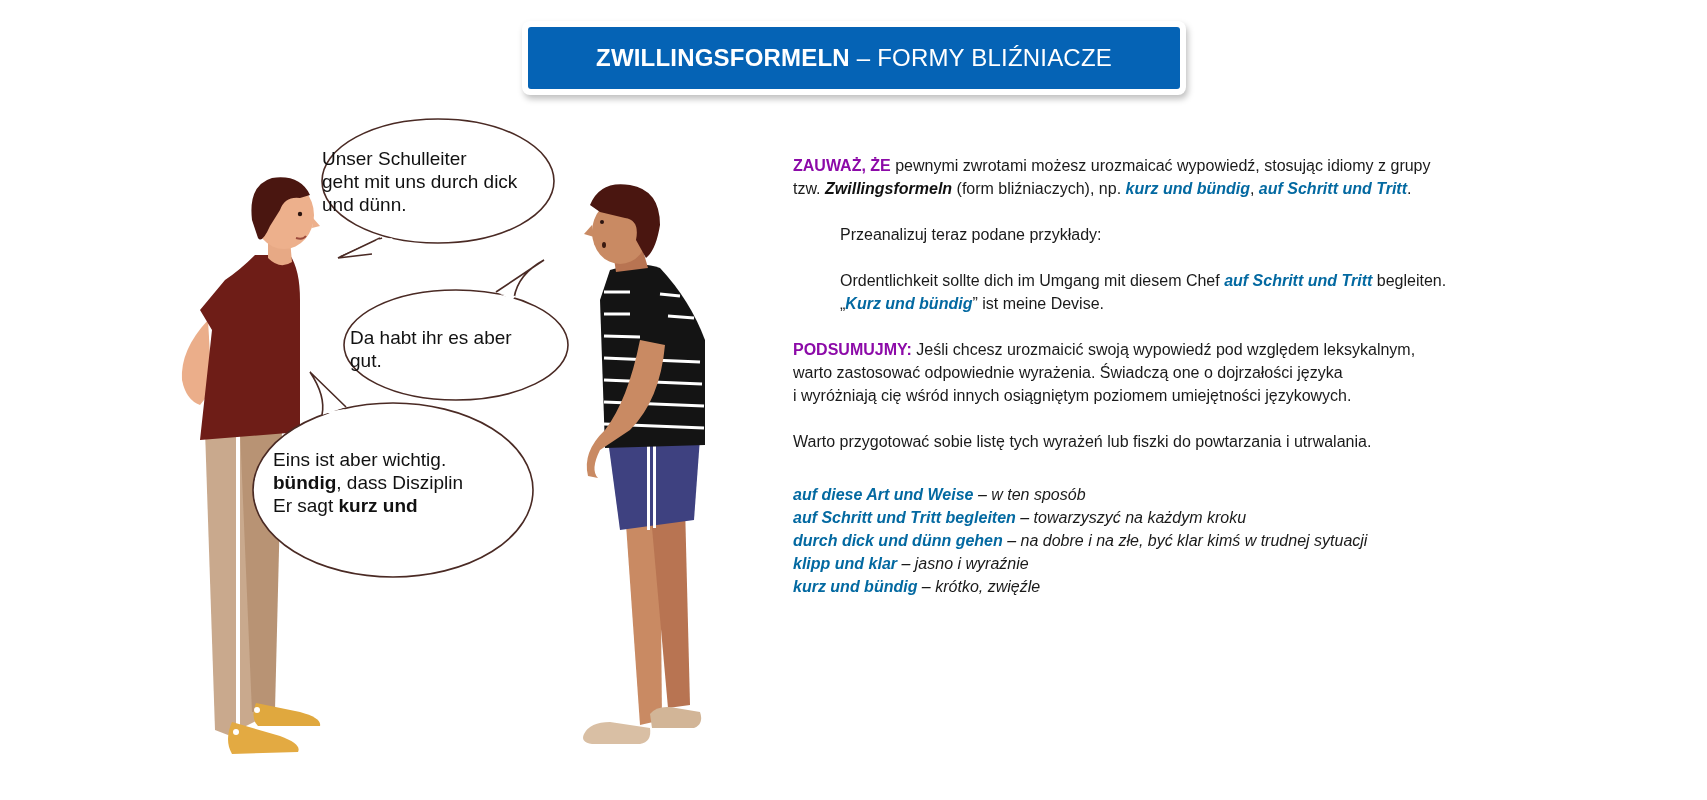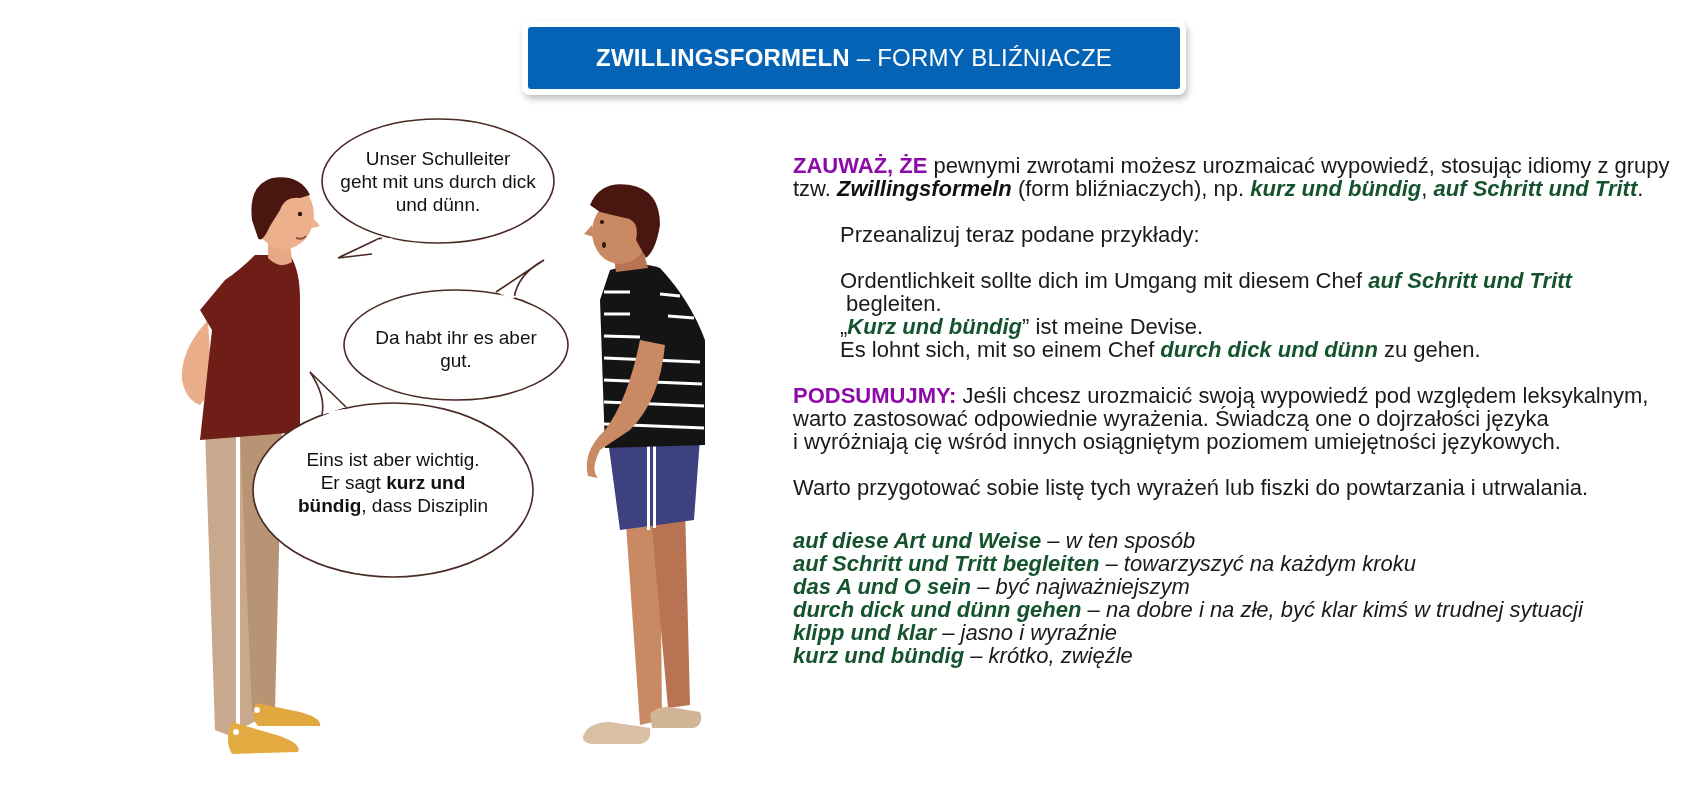--- a/index.html
+++ b/index.html
@@ -5,26 +5,26 @@
   html, body { margin:0; padding:0; }
   body { width:1707px; height:800px; background:#ffffff; position:relative; overflow:hidden;
          font-family:"Liberation Sans", "DejaVu Sans", sans-serif; color:#1a1a1a; }
   .title-wrap { position:absolute; left:522px; top:21px; width:664px; height:74px;
       background:#fff; border-radius:8px; box-shadow: 2px 4px 6px rgba(0,0,0,0.25); }
   .title-box { position:absolute; left:6px; top:6px; right:6px; bottom:6px; background:#0563B5;
       border-radius:3px; display:flex; align-items:center; justify-content:center;
       color:#fff; font-size:24px; letter-spacing:0.2px; }
   .title-box b { font-weight:bold; }
   .illus { position:absolute; left:0; top:0; width:760px; height:800px; }
-  .bubble-text { position:absolute; text-align:center; font-size:19px; line-height:23px; color:#111; }
+  .bubble-text { position:absolute; font-size:19px; line-height:23px; color:#111; }
   .bubble-text b { font-weight:bold; }
-  .content { position:absolute; left:793px; top:154px; width:880px; font-size:22px; line-height:23px; color:#1a1a1a; }
+  .content { position:absolute; left:793px; top:154px; width:880px; font-size:16px; line-height:23px; color:#1a1a1a; }
   .content p { margin:0; }
   .purple { color:#8C0AA8; font-weight:bold; }
-  .blue { color:#14532d; font-weight:bold; font-style:italic; }
+  .blue { color:#0369a1; font-weight:bold; font-style:italic; }
   .bi { font-weight:bold; font-style:italic; color:#111; }
   .indent { padding-left:47px; }
   .gap { height:23px; }
   .gap-s { height:7px; }
   .meaning { font-style:italic; }
 </style>
 </head>
 <body>
 
 <div class="title-wrap">
@@ -119,52 +119,48 @@
   <div>Unser Schulleiter</div>
   <div>geht mit uns durch dick</div>
   <div>und dünn.</div>
 </div>
 <div class="bubble-text" style="left:350px; top:326px; width:212px;">
   <div>Da habt ihr es aber</div>
   <div>gut.</div>
 </div>
 <div class="bubble-text" style="left:273px; top:448px; width:240px;">
   <div>Eins ist aber wichtig.</div>
+  <div><b>bündig</b><span>, dass Disziplin</span></div>
   <div><span style="white-space:pre">Er sagt </span><b>kurz und</b></div>
-  <div><b>bündig</b><span>, dass Disziplin</span></div>
 </div>
 
 <div class="content">
   <p>
     <span class="purple">ZAUWAŻ, ŻE</span><span> pewnymi zwrotami możesz urozmaicać wypowiedź, stosując idiomy z grupy</span><br>
     <span style="white-space:pre">tzw. </span><span class="bi">Zwillingsformeln</span><span style="white-space:pre"> (form bliźniaczych), np. </span><span class="blue">kurz und bündig</span><span style="white-space:pre">, </span><span class="blue">auf Schritt und Tritt</span><span>.</span>
   </p>
   <div class="gap"></div>
   <p class="indent">Przeanalizuj teraz podane przykłady:</p>
   <div class="gap"></div>
   <p class="indent">
     <span style="white-space:pre">Ordentlichkeit sollte dich im Umgang mit diesem Chef </span><span class="blue">auf Schritt und Tritt</span><span style="white-space:pre"> begleiten.</span>
   </p>
   <p class="indent">
     <span>„</span><span class="blue">Kurz und bündig</span><span>” ist meine Devise.</span>
   </p>
-  <p class="indent">
-    <span style="white-space:pre">Es lohnt sich, mit so einem Chef </span><span class="blue">durch dick und dünn</span><span style="white-space:pre"> zu gehen.</span>
-  </p>
   <div class="gap"></div>
   <p>
     <span class="purple">PODSUMUJMY:</span><span style="white-space:pre"> Jeśli chcesz urozmaicić swoją wypowiedź pod względem leksykalnym,</span><br>
     <span>warto zastosować odpowiednie wyrażenia. Świadczą one o dojrzałości języka</span><br>
     <span>i wyróżniają cię wśród innych osiągniętym poziomem umiejętności językowych.</span>
   </p>
   <div class="gap"></div>
   <p>Warto przygotować sobie listę tych wyrażeń lub fiszki do powtarzania i utrwalania.</p>
   <div class="gap"></div>
   <div class="gap-s"></div>
   <div>
     <p><span class="blue">auf diese Art und Weise</span><span class="meaning" style="white-space:pre"> – w ten sposób</span></p>
     <p><span class="blue">auf Schritt und Tritt begleiten</span><span class="meaning" style="white-space:pre"> – towarzyszyć na każdym kroku</span></p>
-    <p><span class="blue">das A und O sein</span><span class="meaning" style="white-space:pre"> – być najważniejszym</span></p>
     <p><span class="blue">durch dick und dünn gehen</span><span class="meaning" style="white-space:pre"> – na dobre i na złe, być klar kimś w trudnej sytuacji</span></p>
     <p><span class="blue">klipp und klar</span><span class="meaning" style="white-space:pre"> – jasno i wyraźnie</span></p>
     <p><span class="blue">kurz und bündig</span><span class="meaning" style="white-space:pre"> – krótko, zwięźle</span></p>
   </div>
 </div>
 
 </body></html>

